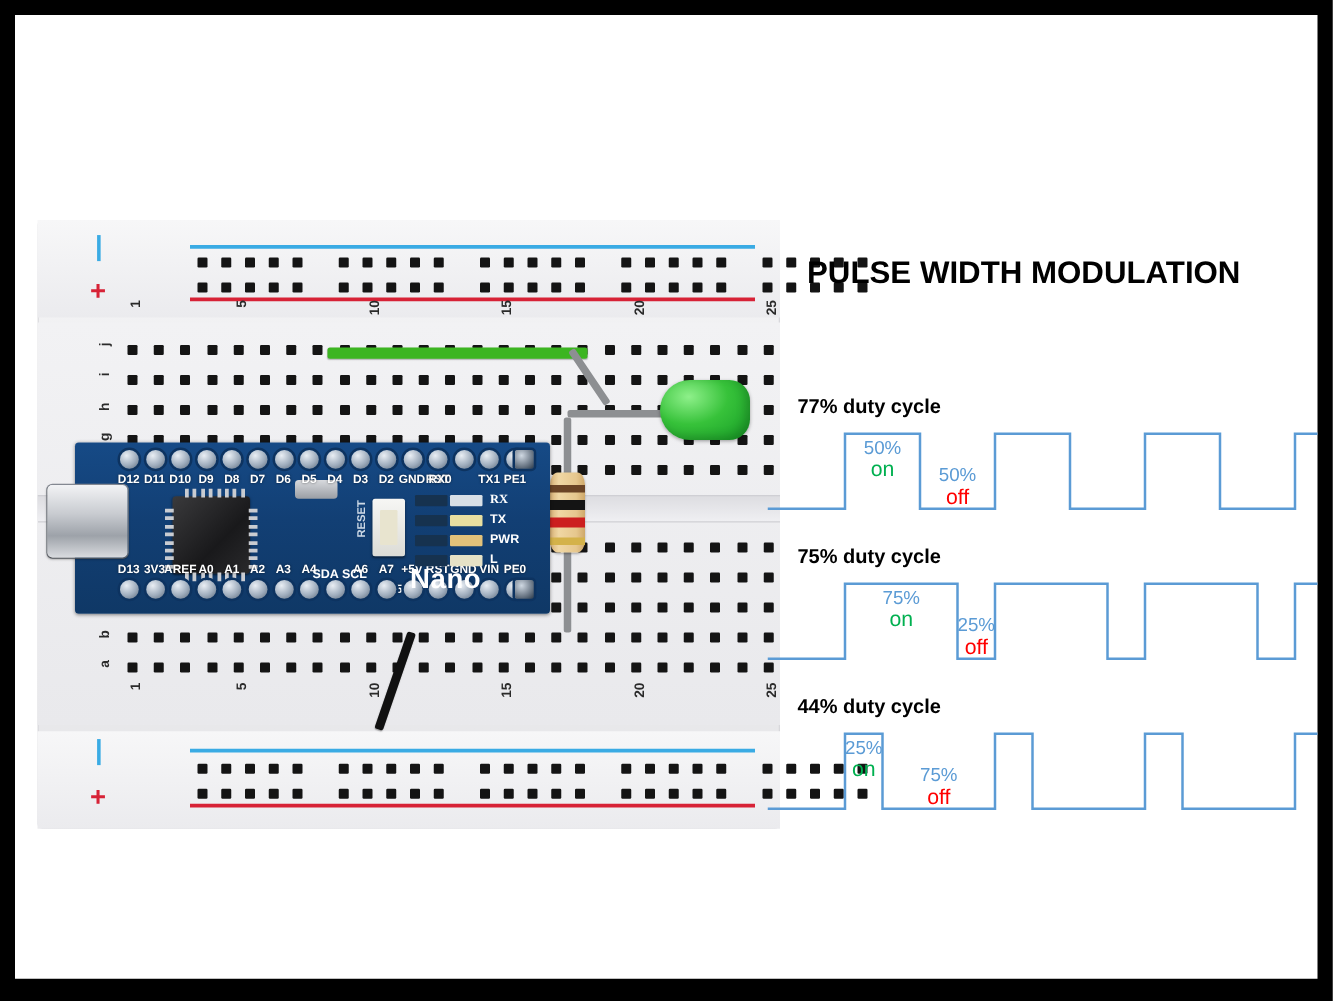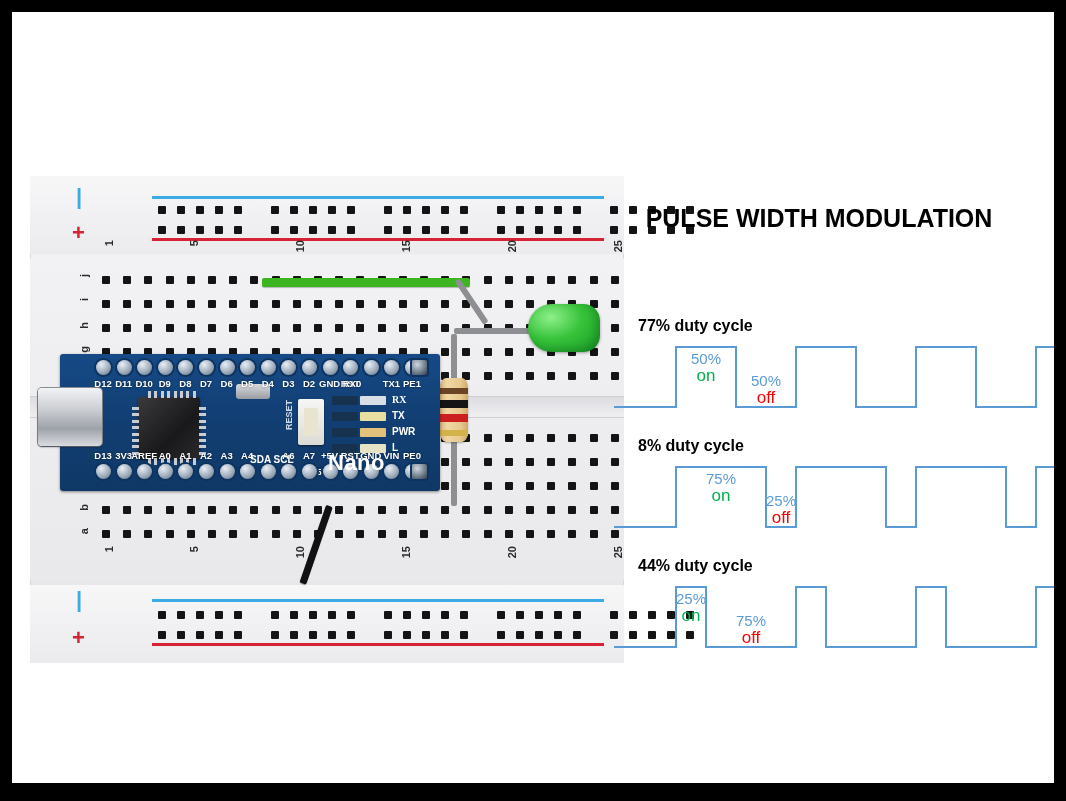--- a/index.html
+++ b/index.html
@@ -754,21 +754,21 @@
           <div class="wlbl" style="left: 102px; top: 34px; transform: translateX(-50%); text-align: center;">
             <span class="pct" style="color:#5B9BD5">50%</span>
             <span class="state" style="color:#00B050">on</span>
           </div>
           <div class="wlbl" style="left: 162px; top: 56px; transform: translateX(-50%); text-align: center;">
             <span class="pct" style="color:#5B9BD5">50%</span>
             <span class="state" style="color:#FF0000">off</span>
           </div>
         </div>
         <div class="duty-block" style="top: 425px;">
-          <div class="duty-title" style="color: rgb(0, 0, 0);">8% duty cycle</div>
+          <div class="duty-title" style="color: rgb(0, 0, 0);">75% duty cycle</div>
           <svg class="wave" width="454" height="80">
             <path d="M 0 70 L 62 70 L 62 10 L 152 10 L 152 70 L 182 70 L 182 10 L 272 10 L 272 70 L 302 70 L 302 10 L 392 10 L 392 70 L 422 70 L 422 10 L 454 10" fill="none" stroke="#5B9BD5" stroke-width="2"></path>
           </svg>
           <div class="wlbl" style="left: 117px; top: 34px; transform: translateX(-50%); text-align: center;">
             <span class="pct" style="color:#5B9BD5">75%</span>
             <span class="state" style="color:#00B050">on</span>
           </div>
           <div class="wlbl" style="left: 177px; top: 56px; transform: translateX(-50%); text-align: center;">
             <span class="pct" style="color:#5B9BD5">25%</span>
             <span class="state" style="color:#FF0000">off</span>

